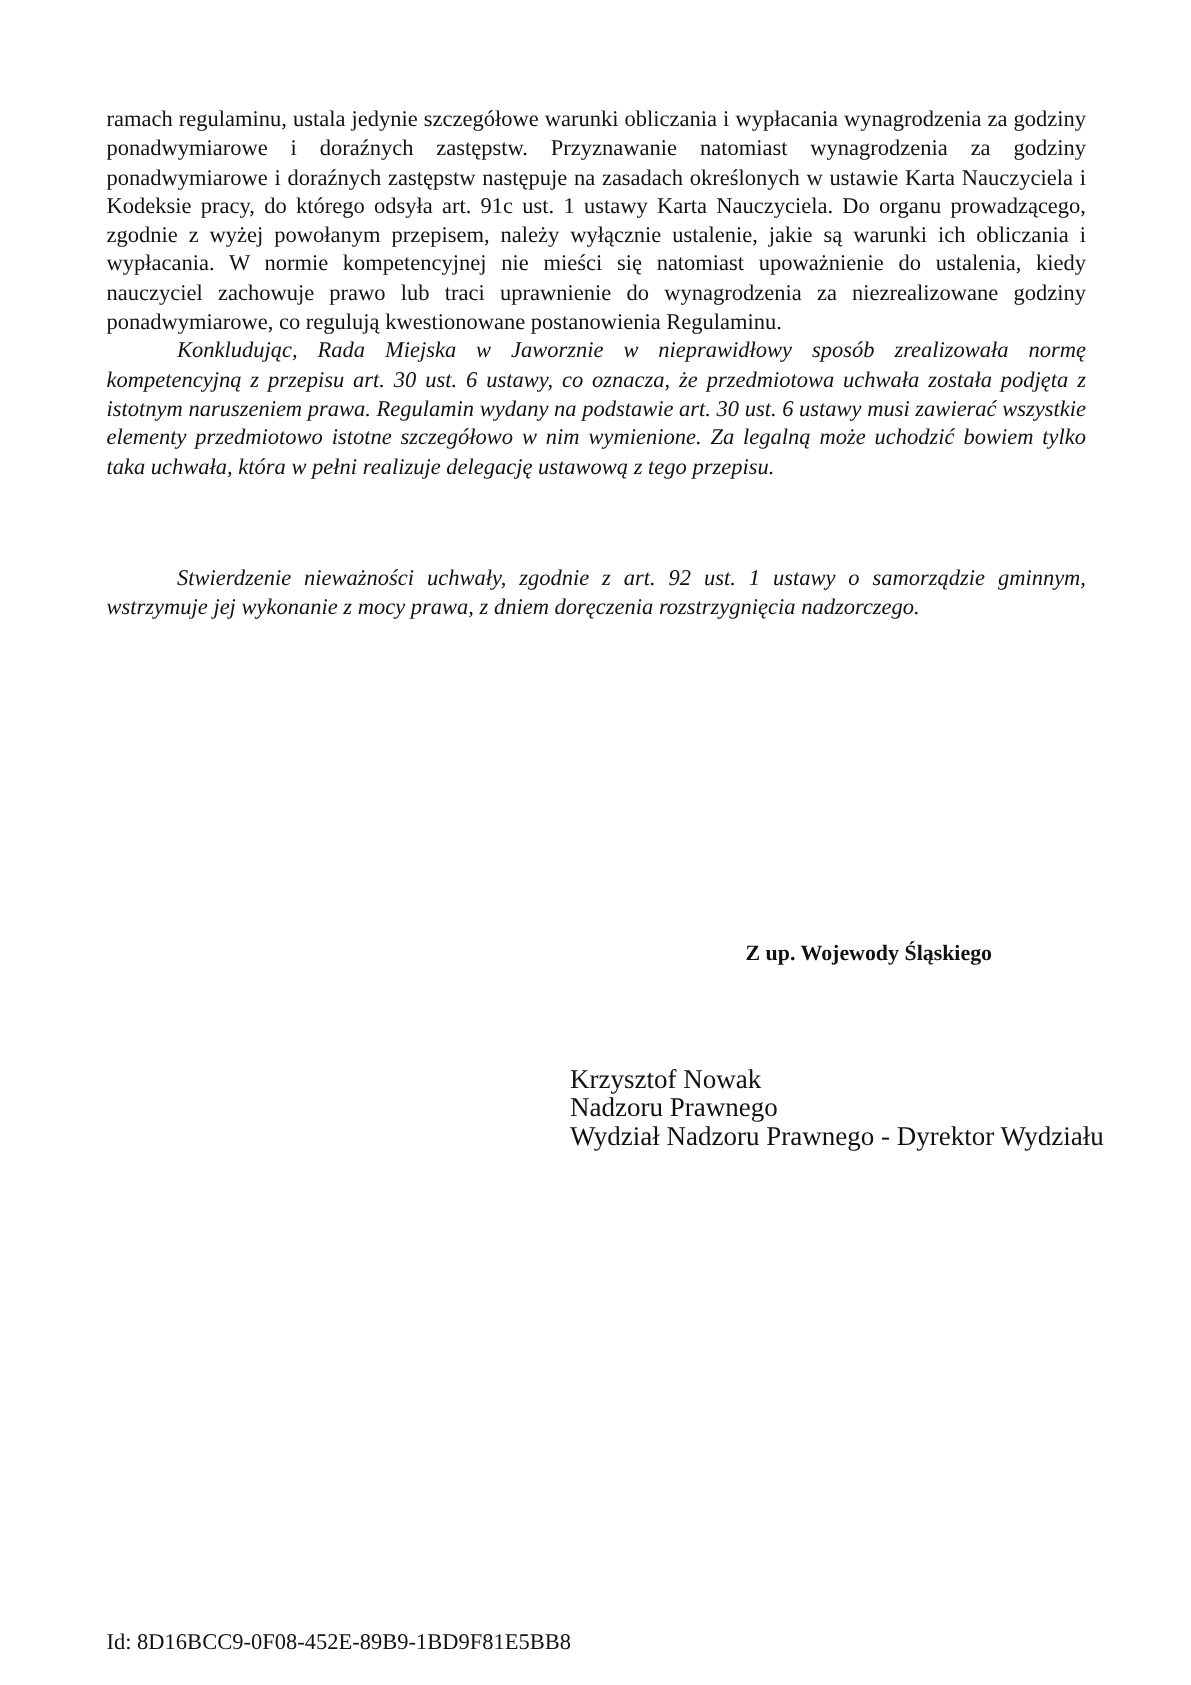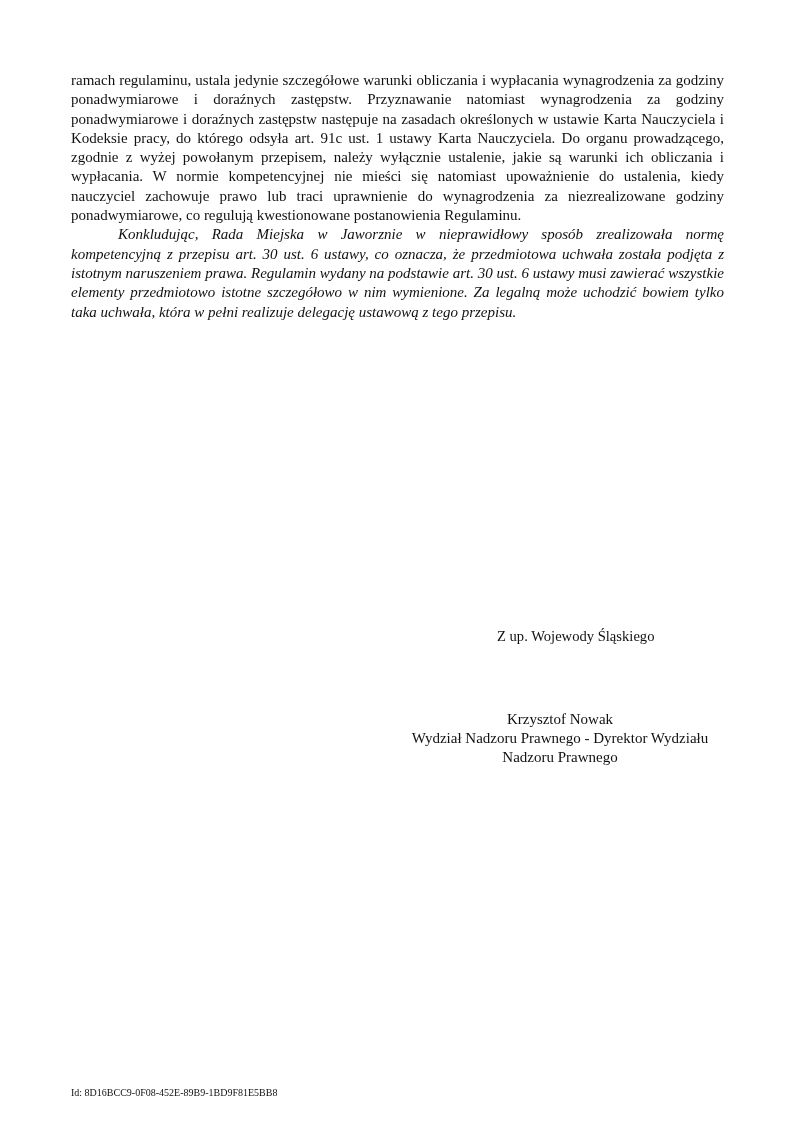--- a/index.html
+++ b/index.html
@@ -3,38 +3,39 @@
 <meta charset="utf-8">
 <style>
   html, body { margin: 0; padding: 0; background: #ffffff; }
   body { width: 794px; height: 1123px; position: relative; overflow: hidden;
          font-family: "Liberation Serif", serif; color: #111; }
   .page { position: absolute; left: 71px; top: 71px; width: 653px; font-size: 15px; line-height: 19.3px; }
   .p { text-align: justify; margin: 0; }
   .p.indent { text-indent: 47px; font-style: italic; }
   .p.indent-sm { text-indent: 17px; }
   .heading { font-weight: bold; margin: 0; }
-  .sig-title { position: absolute; left: 497px; top: 628px; font-weight: normal; font-size: 14.6px; }
-  .sig-block { position: absolute; left: 380px; top: 710px; width: 360px; text-align: center; font-size: 15px; line-height: 19px; }
+  .sig-title { position: absolute; left: 497px; top: 628px; font-weight: bold; font-size: 14.6px; }
+  .sig-block { position: absolute; left: 380px; top: 710px; width: 360px; text-align: left; font-size: 18px; line-height: 19px; }
   .sig-block div { margin: 0; }
-  .footer-id { position: absolute; left: 71px; top: 1087px; font-size: 10px; }
+  .footer-id { position: absolute; left: 71px; top: 1087px; font-size: 15px; }
 </style>
 </head>
 <body>
 
 <div class="page">
   <p class="p">ramach regulaminu, ustala jedynie szczegółowe warunki obliczania i wypłacania wynagrodzenia za godziny ponadwymiarowe i doraźnych zastępstw. Przyznawanie natomiast wynagrodzenia za godziny ponadwymiarowe i doraźnych zastępstw następuje na zasadach określonych w ustawie Karta Nauczyciela i Kodeksie pracy, do którego odsyła art. 91c ust. 1 ustawy Karta Nauczyciela. Do organu prowadzącego, zgodnie z wyżej powołanym przepisem, należy wyłącznie ustalenie, jakie są warunki ich obliczania i wypłacania. W normie kompetencyjnej nie mieści się natomiast upoważnienie do ustalenia, kiedy nauczyciel zachowuje prawo lub traci uprawnienie do wynagrodzenia za niezrealizowane godziny ponadwymiarowe, co regulują kwestionowane postanowienia Regulaminu.</p>
   <p class="p indent">Konkludując, Rada Miejska w Jaworznie w nieprawidłowy sposób zrealizowała normę kompetencyjną z przepisu art. 30 ust. 6 ustawy, co oznacza, że przedmiotowa uchwała została podjęta z istotnym naruszeniem prawa. Regulamin wydany na podstawie art. 30 ust. 6 ustawy musi zawierać wszystkie elementy przedmiotowo istotne szczegółowo w nim wymienione. Za legalną może uchodzić bowiem tylko taka uchwała, która w pełni realizuje delegację ustawową z tego przepisu.</p>
 
   <div style="height: 47px;"></div>
   <div style="height: 8px;"></div>
+  <p class="p indent">Stwierdzenie nieważności uchwały, zgodnie z art. 92 ust. 1 ustawy o samorządzie gminnym, wstrzymuje jej wykonanie z mocy prawa, z dniem doręczenia rozstrzygnięcia nadzorczego.</p>
   <div style="height: 9px;"></div>
 </div>
 
 <div class="sig-title">Z up. Wojewody Śląskiego</div>
 
 <div class="sig-block">
   <div>Krzysztof Nowak</div>
+  <div>Nadzoru Prawnego</div>
   <div>Wydział Nadzoru Prawnego - Dyrektor Wydziału</div>
-  <div>Nadzoru Prawnego</div>
 </div>
 
 <div class="footer-id">Id: 8D16BCC9-0F08-452E-89B9-1BD9F81E5BB8</div>
 
 </body></html>

